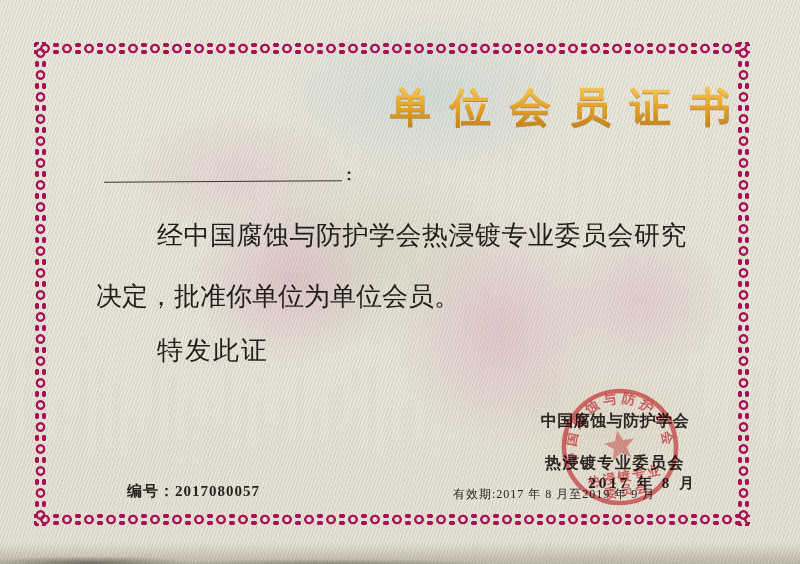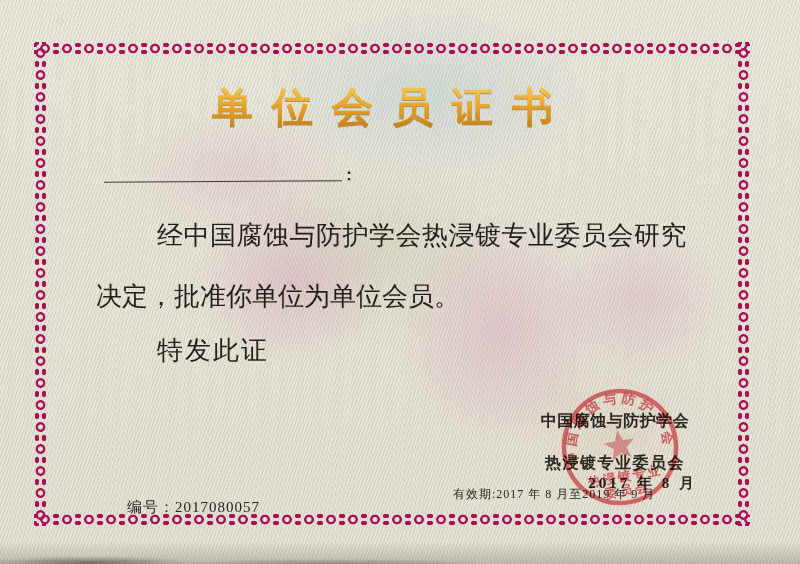--- a/index.html
+++ b/index.html
@@ -35,42 +35,42 @@
       radial-gradient(circle 5px at 6.5px 11px, rgba(168,17,87,0) 2.2px, #a81157 2.9px 4.5px, rgba(168,17,87,0) 5.2px),
       radial-gradient(circle 2.6px at 3px 1px,  #a81157 1.7px, rgba(168,17,87,0) 2.4px),
       radial-gradient(circle 2.6px at 10px 1px, #a81157 1.7px, rgba(168,17,87,0) 2.4px),
       radial-gradient(circle 2.6px at 3px 21px, #a81157 1.7px, rgba(168,17,87,0) 2.4px),
       radial-gradient(circle 2.6px at 10px 21px,#a81157 1.7px, rgba(168,17,87,0) 2.4px);
   }
   .b-top{top:42px;} .b-bottom{top:513px;}
   .b-left{left:34px;} .b-right{left:737px;}
 
   .title{
-    position:absolute; left:34px; top:80px; width:716px; text-align:center;
+    position:absolute; left:34px; top:80px; width:716px; text-align:right;
     font-size:41px; font-weight:bold; letter-spacing:19px;
     background:linear-gradient(180deg,#f6cf5a 5%,#e9a62a 45%,#bf7a10 95%);
     -webkit-background-clip:text; background-clip:text; color:transparent;
     filter:drop-shadow(0.6px 1px 0 rgba(130,82,8,.55));
   }
   .company{position:absolute; left:110px; top:153px; font-size:15px; font-weight:bold; color:#2a2722; letter-spacing:.5px;}
   .company-underline{position:absolute; left:104px; top:181px; width:238px; border-top:1.8px solid #3a362f; transform:rotate(-.4deg);}
   .company-colon{position:absolute; left:341px; top:165px; font-size:16px; font-weight:bold; color:#2a2722;}
 
   .body-line{position:absolute; font-weight:normal; color:#211e1a;}
   .line1{left:157px; top:218px; font-size:26px; letter-spacing:.5px;}
   .line2{left:96px;  top:279px; font-size:26px; letter-spacing:0;}
   .line3{left:157px; top:333px; font-size:26px; letter-spacing:2px;}
 
   .issuer{position:absolute; left:533px; top:411px; width:164px; text-align:center; color:#2a2520; font-weight:bold;}
   .issuer-org1{font-size:16px; letter-spacing:.5px;}
   .issuer-org2{font-size:16px; letter-spacing:1.5px; margin-top:21px;}
   .issuer-date{font-size:15px; letter-spacing:3px; text-align:right;}
 
   .validity{position:absolute; left:453px; top:486px; font-size:12px; font-weight:normal; color:#26221d; letter-spacing:1px;text-align:right;}
-  .serial{position:absolute; left:127px; top:482px; font-size:15px; font-weight:normal; color:#26221d; letter-spacing:1px;margin-top:16px;}
+  .serial{position:absolute; left:127px; top:482px; font-size:15px; font-weight:bold; color:#26221d; letter-spacing:1px;}
 
   .seal{position:absolute; left:553px; top:380px; width:134px; height:134px;
         mix-blend-mode:multiply; opacity:.88; transform:rotate(-10deg);}
   .seal text{font-family:"Liberation Serif","DejaVu Serif",serif; font-weight:bold; fill:#e04650;}
 
   .bottom-shadow{
     position:absolute; left:0; top:542px; width:800px; height:22px; pointer-events:none;
     background-image:
       radial-gradient(140px 9px at 90px 21px, rgba(55,47,38,.55), rgba(55,47,38,0) 75%),
       radial-gradient(220px 7px at 330px 22px, rgba(55,47,38,.35), rgba(55,47,38,0) 75%),

